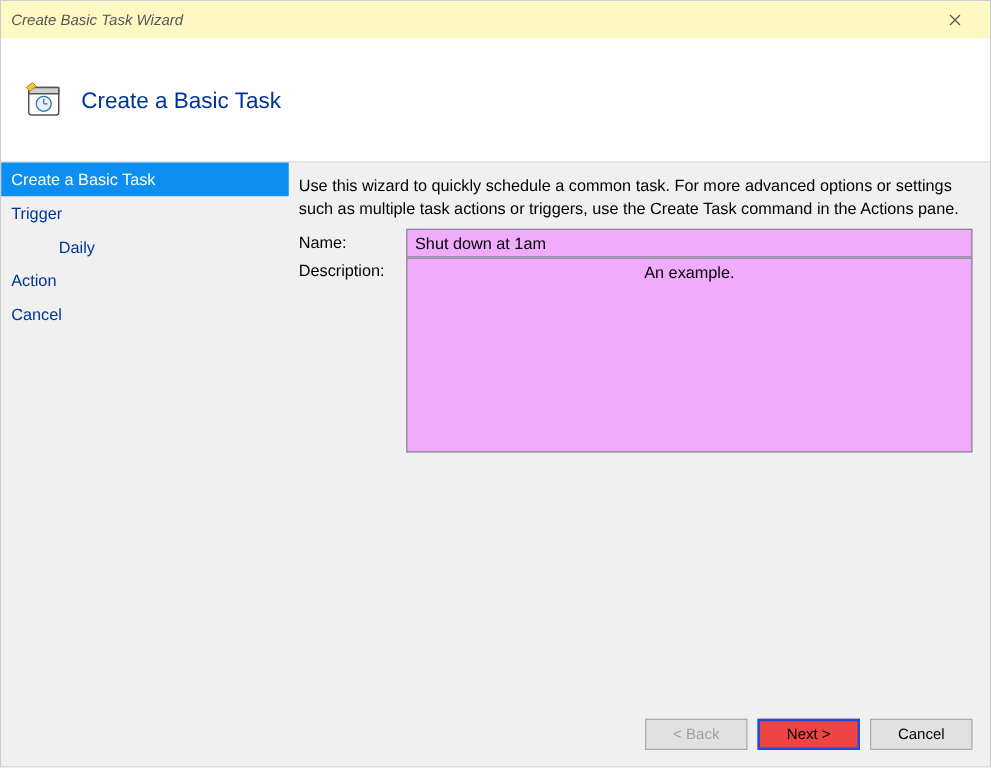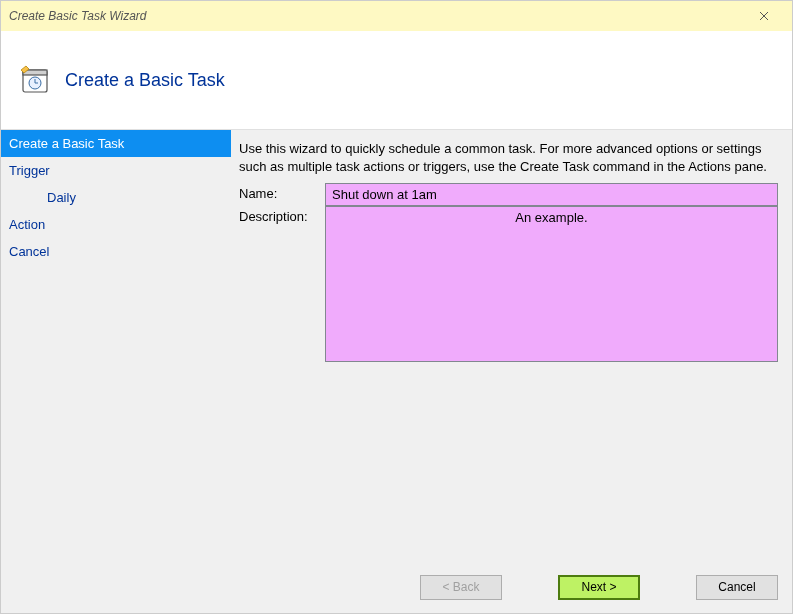--- a/index.html
+++ b/index.html
@@ -90,24 +90,23 @@
     }
     .btn {
       min-width: 82px;
       height: 25px;
       border: 1px solid #adadad;
       background: #e1e1e1;
       font-family: inherit;
       font-size: 12px;
       color: #000;
       cursor: pointer;
-      margin-left: 48px;
     }
     .btn.disabled { color: #a0a0a0; background: #e1e1e1; cursor: default; }
-    .btn.default { border: 2px solid #4d7c0f; background: #bef264; }
+    .btn.default { border: 2px solid #1d4ed8; background: #ef4444; }
   </style>
 </head>
 <body>
 
 <div class="window">
   <div class="titlebar">
     <span class="titlebar-title">Create Basic Task Wizard</span>
     <div class="close-btn">
       <svg viewBox="0 0 10 10">
           <path d="M1 1 L9 9 M9 1 L1 9" stroke="#555" stroke-width="1" fill="none"></path>

